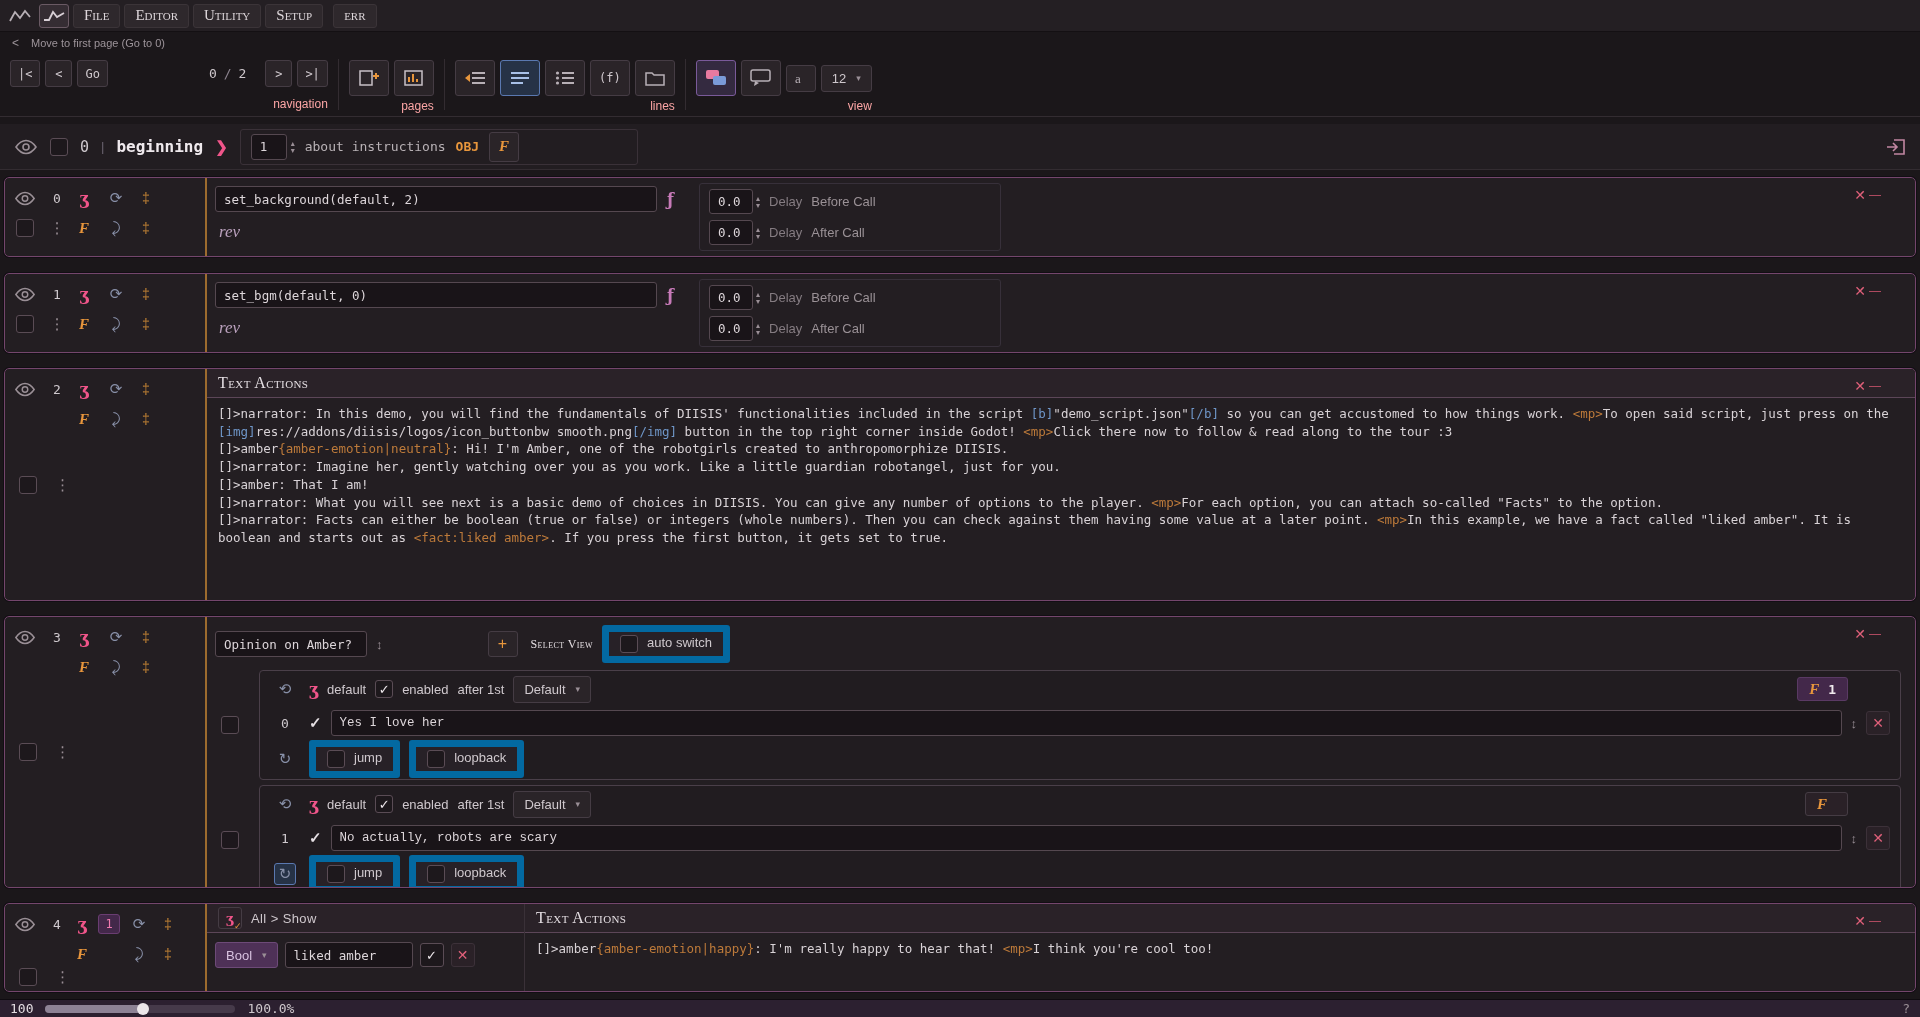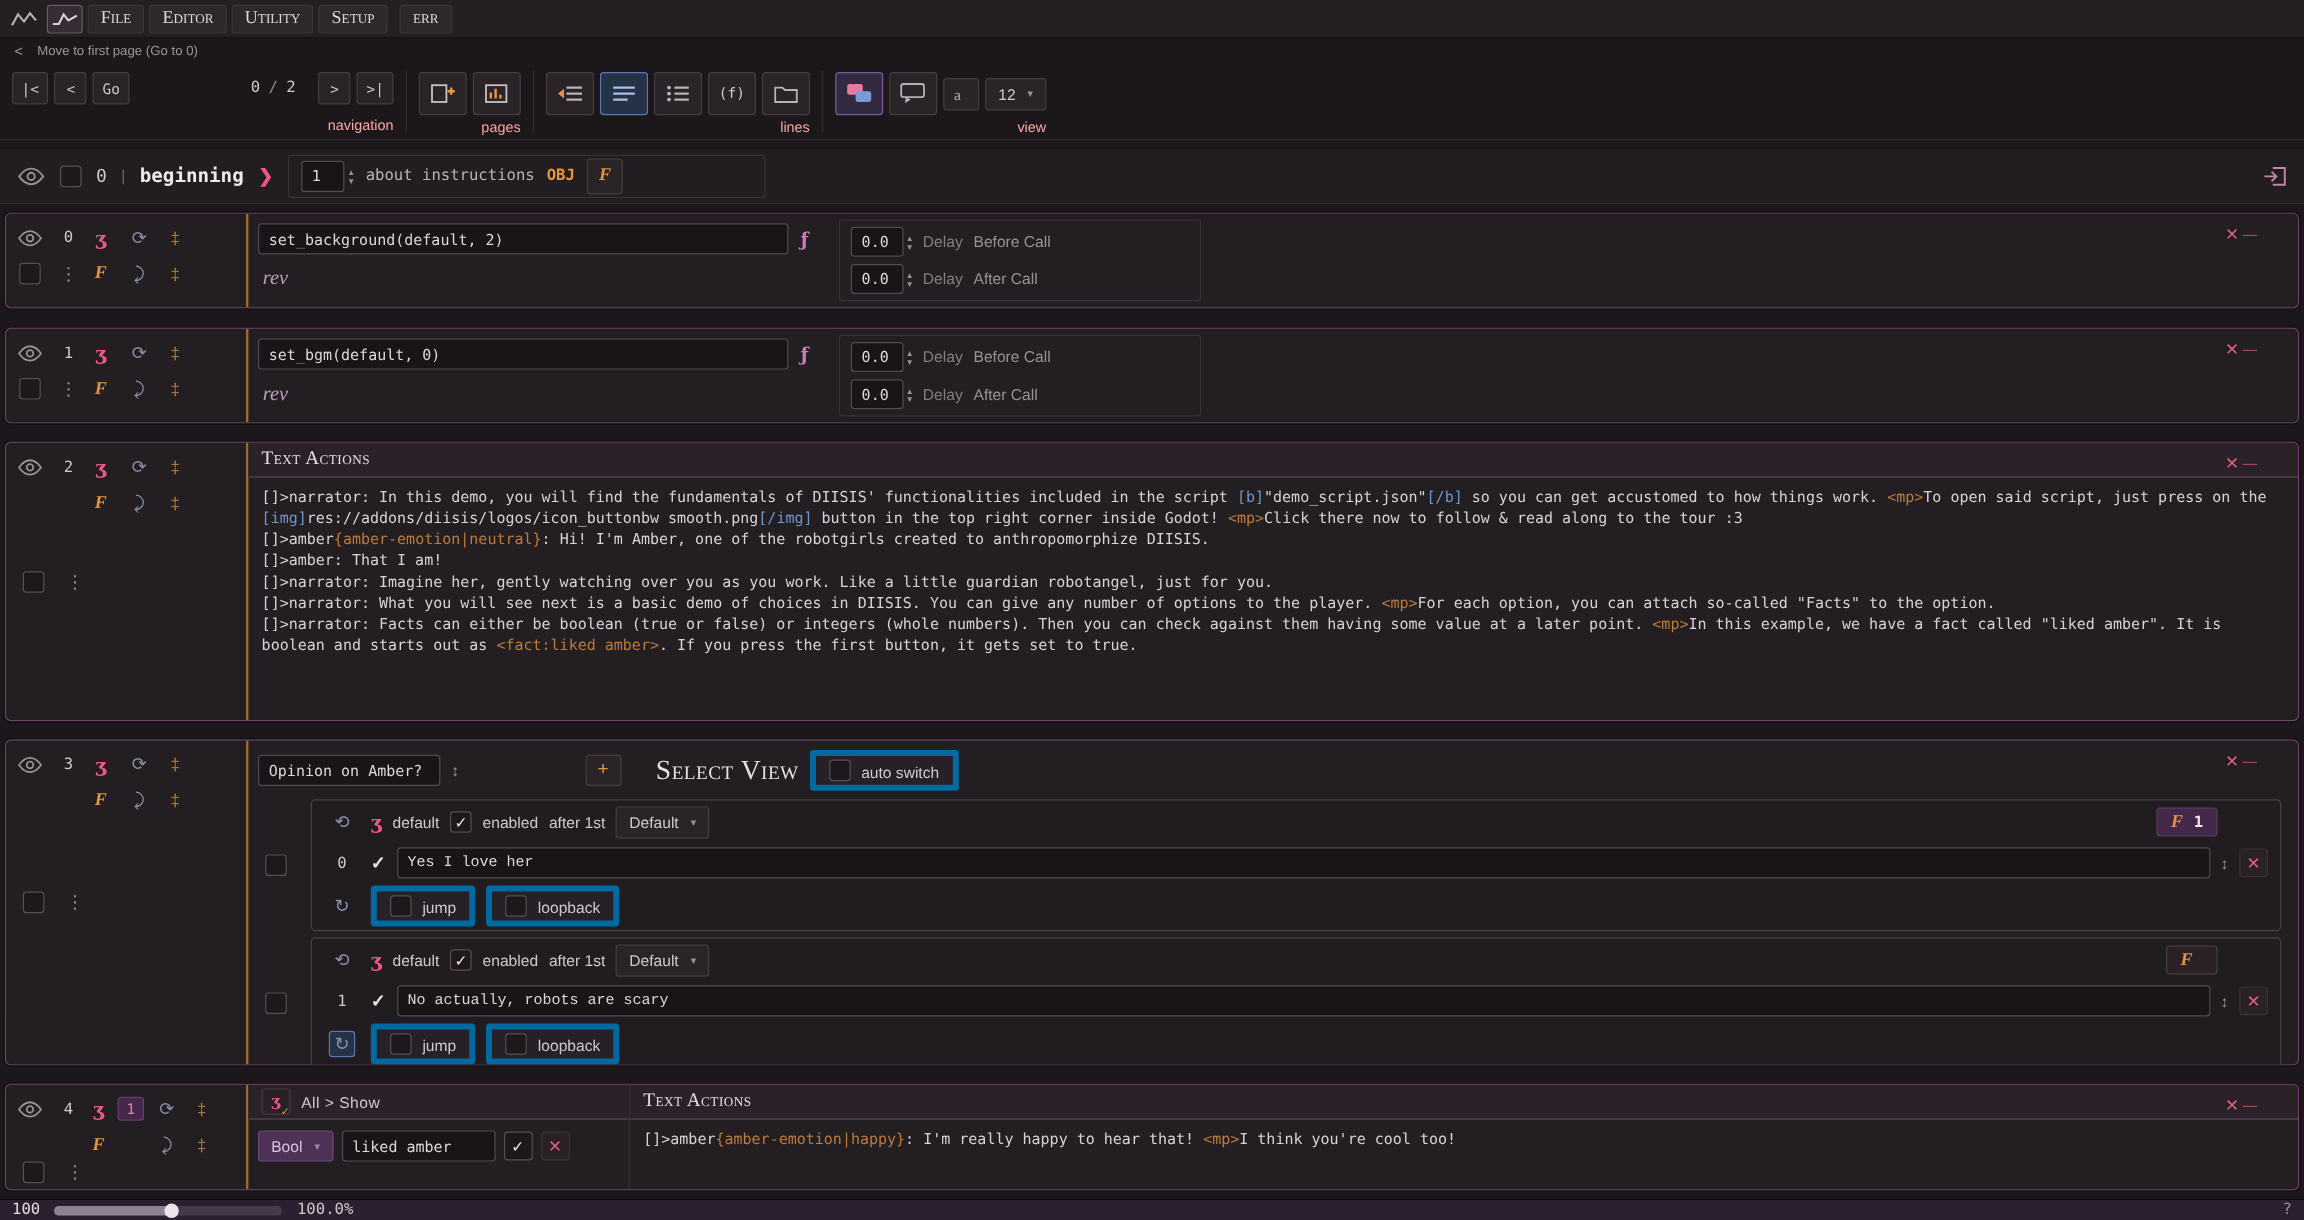--- a/index.html
+++ b/index.html
@@ -107,22 +107,22 @@
   .seg-p { color:#d8d2d6; }
   .seg-t { color:#bd7a3a; }
   .seg-b { color:#6f96c8; }
 
   
   .b3head { display:flex; align-items:center; gap:9px; padding:8px 12px 2px 8px; }
   .inp.opinion { width:152px; }
   .updown { color:#9a8f96; font-size:13px; cursor:pointer; }
   .plusbtn { width:30px; height:26px; background:#2a2428; border:1px solid #453c44; border-radius:3px; color:#e8963c;
              font-size:16px; display:flex; align-items:center; justify-content:center; margin-left:96px; cursor:pointer; }
-  .svlabel { font-size:23px; color:#e4dee2; margin-left:20px; }
-  .chip { display:flex; align-items:flex-end; gap:9px; background:#272127; border:5px solid #0369a1; border-radius:3px;
+  .svlabel { font-size:12px; color:#e4dee2; margin-left:4px; }
+  .chip { display:flex; align-items:flex-start; gap:9px; background:#272127; border:7px solid #0369a1; border-radius:3px;
           padding:3px 11px; color:#cfc8cd; cursor:pointer; }
   .choice { display:flex; align-items:center; gap:20px; margin:5px 14px 5px 14px; }
   .cpanel { flex:1; border:1px solid #4a3f49; border-radius:4px; background:#211c20; padding:2px 6px; }
   .crow { display:flex; align-items:center; gap:9px; padding:3px 4px; }
   .crow.r1 { height:32px; }
   .crow.r2 { height:36px; }
   .crow.r3 { height:36px; }
   .lcol { width:30px; display:flex; justify-content:center; flex:none; }
   .lbl { color:#cfc8cd; }
   .fbadge { background:#43284a; border:1px solid #5a3a64; border-radius:3px; height:24px; padding:0 11px;
@@ -453,22 +453,22 @@
       <div class="gmid">
         <span class="chk"></span>
         <span class="dots">⋮</span>
       </div>
     </div>
     <div class="content">
       <div class="strip">Text Actions</div>
       <div class="dialogue">
           <div class="dlg-line"><span class="seg-p">[]&gt;narrator: In this demo, you will find the fundamentals of DIISIS' functionalities included in the script </span><span class="seg-b">[b]</span><span class="seg-p">"demo_script.json"</span><span class="seg-b">[/b]</span><span class="seg-p"> so you can get accustomed to how things work. </span><span class="seg-t">&lt;mp&gt;</span><span class="seg-p">To open said script, just press on the </span><span class="seg-b">[img]</span><span class="seg-p">res://addons/diisis/logos/icon_buttonbw smooth.png</span><span class="seg-b">[/img]</span><span class="seg-p"> button in the top right corner inside Godot! </span><span class="seg-t">&lt;mp&gt;</span><span class="seg-p">Click there now to follow &amp; read along to the tour :3</span></div>
           <div class="dlg-line"><span class="seg-p">[]&gt;amber</span><span class="seg-t">{amber-emotion|neutral}</span><span class="seg-p">: Hi! I'm Amber, one of the robotgirls created to anthropomorphize DIISIS.</span></div>
+          <div class="dlg-line"><span class="seg-p">[]&gt;narrator: Imagine her, gently watching over you as you work. Like a little guardian robotangel, just for you.</span></div>
           <div class="dlg-line"><span class="seg-p">[]&gt;amber: That I am!</span></div>
-          <div class="dlg-line"><span class="seg-p">[]&gt;narrator: Imagine her, gently watching over you as you work. Like a little guardian robotangel, just for you.</span></div>
           <div class="dlg-line"><span class="seg-p">[]&gt;narrator: What you will see next is a basic demo of choices in DIISIS. You can give any number of options to the player. </span><span class="seg-t">&lt;mp&gt;</span><span class="seg-p">For each option, you can attach so-called "Facts" to the option.</span></div>
           <div class="dlg-line"><span class="seg-p">[]&gt;narrator: Facts can either be boolean (true or false) or integers (whole numbers). Then you can check against them having some value at a later point. </span><span class="seg-t">&lt;mp&gt;</span><span class="seg-p">In this example, we have a fact called "liked amber". It is boolean and starts out as </span><span class="seg-t">&lt;fact:liked amber&gt;</span><span class="seg-p">. If you press the first button, it gets set to true.</span></div>
         </div>
     </div>
   </div>
   <span class="closebtn">
       <span>✕</span>
       <span class="dashg">—</span>
     </span>
 </section>

